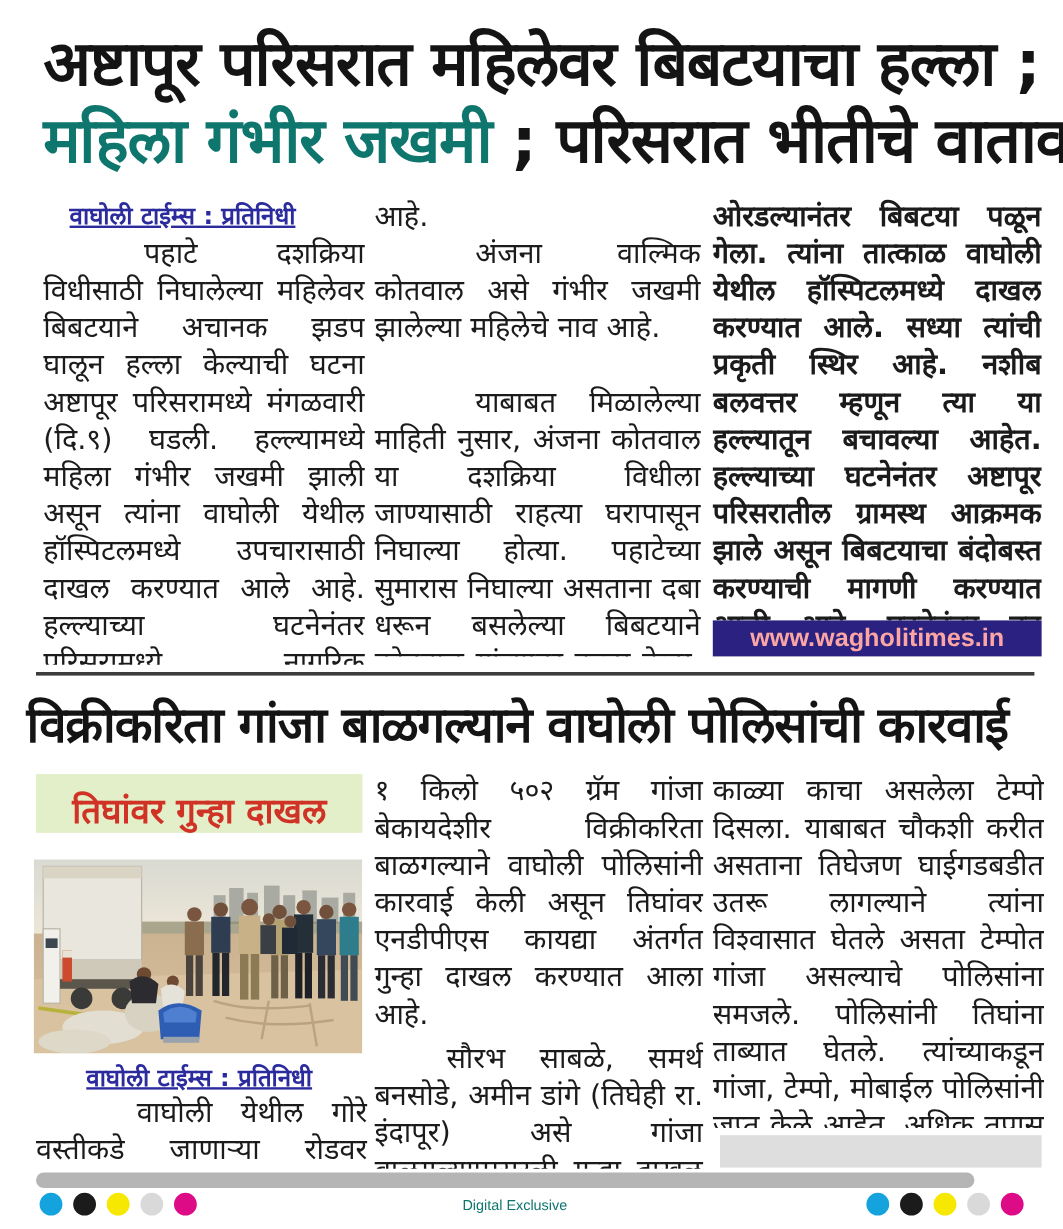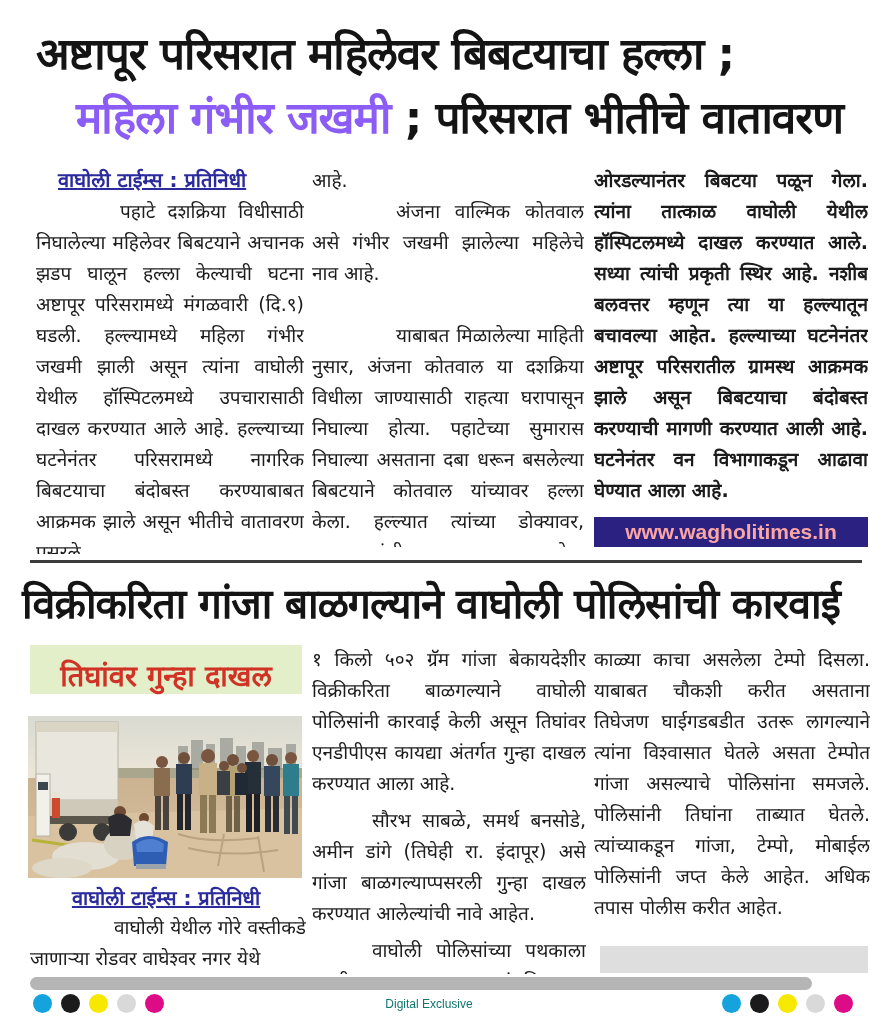--- a/index.html
+++ b/index.html
@@ -7,27 +7,27 @@
     position:relative;
     width:886px;height:1024px;
     overflow:hidden;
     font-family:"DejaVu Sans","Liberation Sans",sans-serif;
     color:#161616;
   }
   .abs{position:absolute;}
   
   .headline1{
     left:36px;top:22px;width:820px;
-    font-size:44px;font-weight:700;line-height:64px;
+    font-size:52px;font-weight:700;line-height:64px;
     letter-spacing:-1px;color:#141414;white-space:nowrap;
   }
-  .hl-magenta{color:#8b5cf6;margin-left:40px;}
+  .hl-magenta{color:#0f766e;}
   
   .col{
-    font-size:19px;line-height:31px;text-align:justify;color:#1b1b1b;
+    font-size:24px;line-height:31px;text-align:justify;color:#1b1b1b;
   }
   .col p{margin:0;}
   .indent{text-indent:84px;}
   .indent-sm{text-indent:60px;}
   .byline{
     color:#2b2b9e;font-weight:700;font-size:20px;
     text-decoration:underline;white-space:nowrap;
   }
   
   .webbar{

